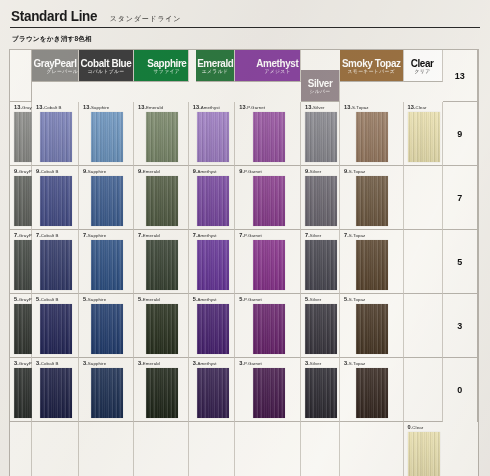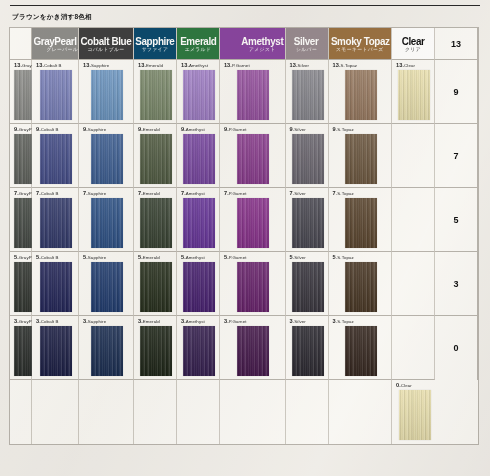--- a/index.html
+++ b/index.html
@@ -169,47 +169,51 @@
     inset: 0;
     background: linear-gradient(180deg, rgba(255,255,255,.10), rgba(0,0,0,.08));
     pointer-events: none;
   }
 </style>
 </head>
 <body>
 
 <div class="page">
 
+  <div class="title-row">
+    <span class="title-en">Standard Line</span>
+    <span class="title-jp">スタンダードライン</span>
+  </div>
   <div class="title-rule"></div>
 
   <div class="subtitle">ブラウンをかき消す8色相</div>
 
   <div class="grid" id="grid">
       <div class="corner"></div>
       <div class="hcell" style="background: rgb(142, 141, 138); align-items: flex-end;">
         <div class="h-en">GrayPearl</div>
         <div class="h-jp">グレーパール</div>
       </div>
       <div class="hcell" style="background: #404040;">
         <div class="h-en">Cobalt Blue</div>
         <div class="h-jp">コバルトブルー</div>
       </div>
-      <div class="hcell" style="background: #0c4a6e;">
+      <div class="hcell" style="background: #15803d; padding-left: 12px;">
         <div class="h-en">Sapphire</div>
         <div class="h-jp">サファイア</div>
       </div>
-      <div class="hcell" style="background: rgb(47, 122, 66);">
+      <div class="hcell" style="background: rgb(47, 122, 66); margin-left: 7px;">
         <div class="h-en">Emerald</div>
         <div class="h-jp">エメラルド</div>
       </div>
       <div class="hcell" style="background: rgb(139, 71, 163); padding-left: 20px;">
         <div class="h-en">Amethyst</div>
         <div class="h-jp">アメジスト</div>
       </div>
-      <div class="hcell" style="background: rgb(154, 141, 146);">
+      <div class="hcell" style="background: rgb(154, 141, 146); margin-top: 20px;">
         <div class="h-en">Silver</div>
         <div class="h-jp">シルバー</div>
       </div>
       <div class="hcell" style="background: rgb(156, 115, 67);">
         <div class="h-en">Smoky Topaz</div>
         <div class="h-jp">スモーキートパーズ</div>
       </div>
       <div class="hcell clear" style="background: rgb(255, 255, 255);">
         <div class="h-en">Clear</div>
         <div class="h-jp">クリア</div>

